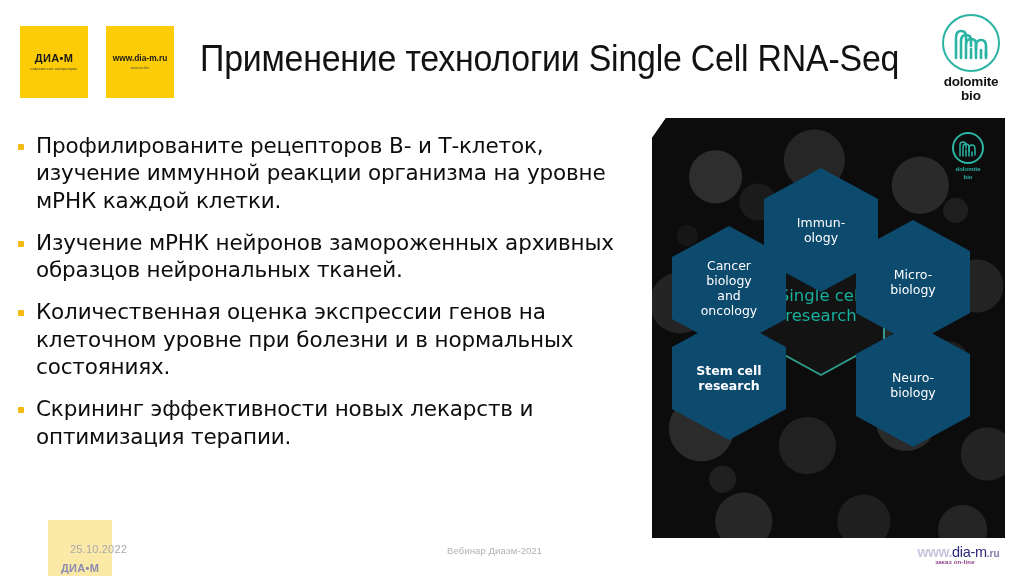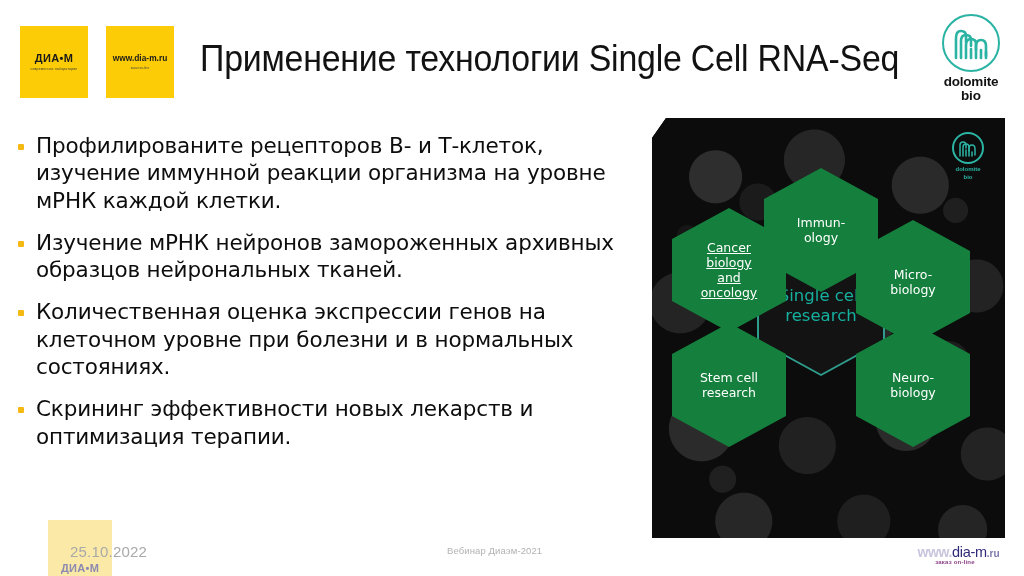--- a/index.html
+++ b/index.html
@@ -203,21 +203,21 @@
     line-height: 1.05;
     margin-top: 2px;
   }
 
   
   .bars { position:absolute; inset:0; }
 
   
   .hex {
     position: absolute;
-    background: #15803d;
+    background: #0c4a6e;
     clip-path: polygon(50% 0%, 100% 25%, 100% 75%, 50% 100%, 0% 75%, 0% 25%);
     display: flex;
     align-items: center;
     justify-content: center;
     text-align: center;
     color: #ffffff;
     font-family: "DejaVu Sans", "Liberation Sans", sans-serif;
     font-size: 12.5px;
     line-height: 1.22;
     z-index: 4;
@@ -267,21 +267,21 @@
   }
   #watermark .wm-text {
     font-size: 11px;
     font-weight: bold;
     color: #8c8ab0;
     letter-spacing: 0.3px;
   }
   #footer-date {
     position: absolute;
     left: 70px; top: 543px;
-    font-size: 15px;
+    font-size: 11px;
     color: #a9a9a9;
     letter-spacing: 0.2px;
   }
   #footer-center {
     position: absolute;
     left: 447px; top: 545px;
     font-size: 9.5px;
     color: #b2b2b2;
     letter-spacing: 0.1px;
   }
@@ -404,37 +404,37 @@
     </div>
   </div>
 
   <div class="hex" style="left:112px; top:50px; width:114px; height:124px;">
     <div>
       <span>Immun-</span><br>
       <span>ology</span>
     </div>
   </div>
 
-  <div class="hex" style="left:20px; top:90px; width:114px; height:124px;text-decoration:underline;">
+  <div class="hex" style="left:20px; top:108px; width:114px; height:124px;">
     <div>
       <span>Cancer</span><br>
       <span>biology</span><br>
       <span>and</span><br>
       <span>oncology</span>
     </div>
   </div>
 
   <div class="hex" style="left:204px; top:102px; width:114px; height:124px;">
     <div>
       <span>Micro-</span><br>
       <span>biology</span>
     </div>
   </div>
 
-  <div class="hex" style="left:20px; top:205px; width:114px; height:124px;">
+  <div class="hex" style="left:20px; top:198px; width:114px; height:124px;font-weight:bold;">
     <div>
       <span>Stem cell</span><br>
       <span>research</span>
     </div>
   </div>
 
   <div class="hex" style="left:204px; top:205px; width:114px; height:124px;">
     <div>
       <span>Neuro-</span><br>
       <span>biology</span>

